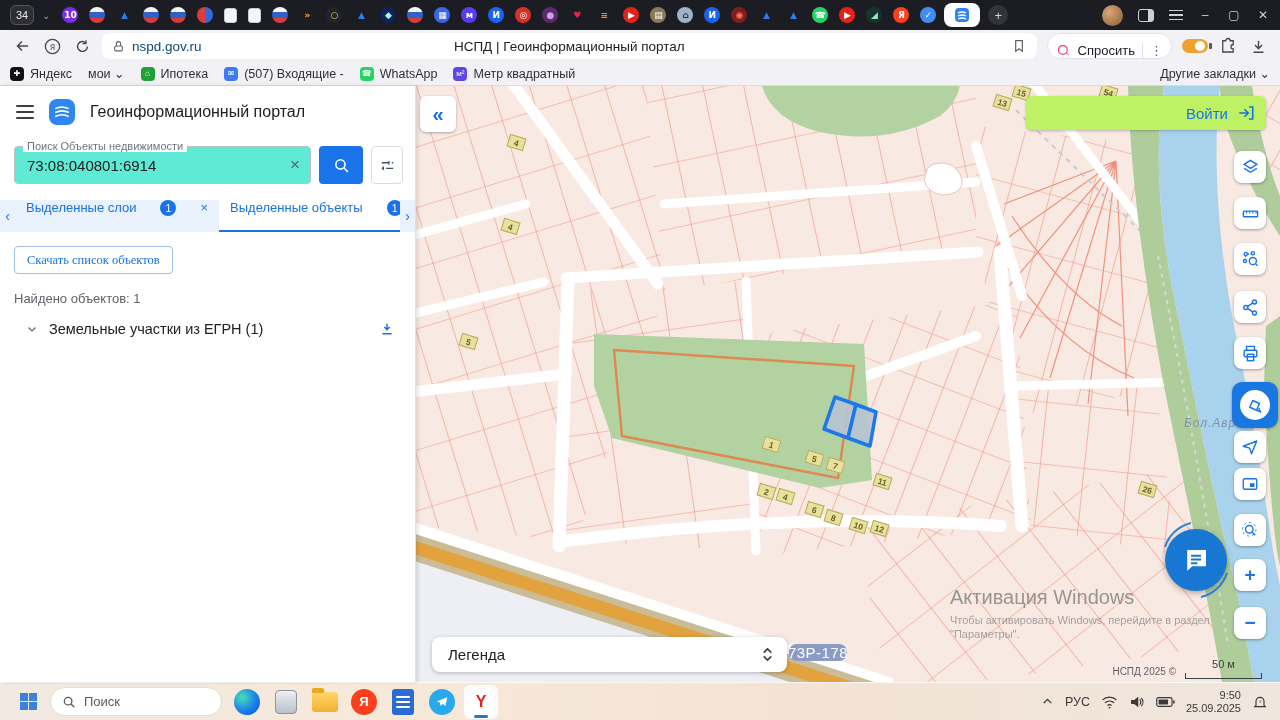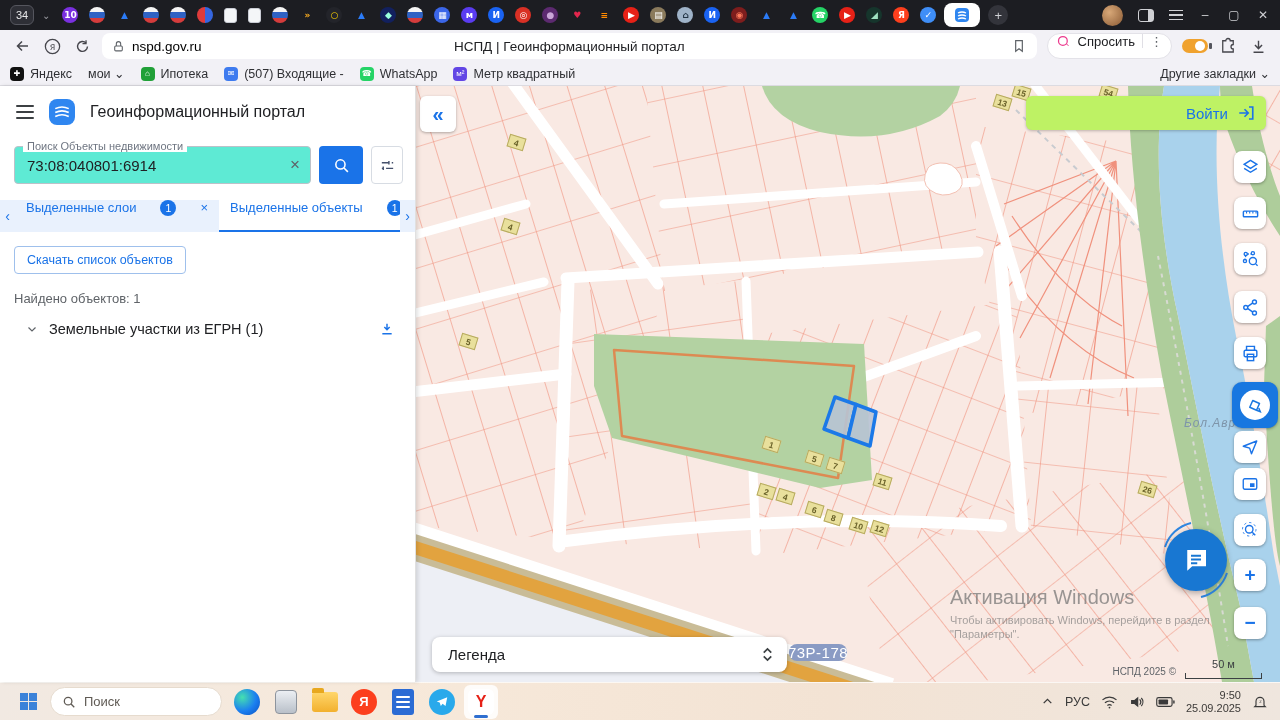--- a/index.html
+++ b/index.html
@@ -22,24 +22,24 @@
   .panels-ico{width:16px;height:13px;border:1.5px solid #cfd0d4;border-radius:3px;position:relative}
   .panels-ico::after{content:"";position:absolute;right:0;top:0;bottom:0;width:5px;background:#cfd0d4}
   .burger{display:flex;flex-direction:column;gap:3px}
   .burger i{display:block;width:14px;height:1.6px;background:#cfd0d4}
   .winbtn{color:#cfd0d4;font-size:12px;width:14px;text-align:center}
 
   
   .addressbar{height:32px;background:#f2f1f6;display:flex;align-items:center;padding:0 12px;gap:10px}
   .nav-ico{flex:none;display:flex;align-items:center;justify-content:center;width:20px;height:20px;color:#46464c}
   .urlbar{flex:1;height:26px;background:#fff;border-radius:8px;display:flex;align-items:center;padding:0 10px;position:relative}
-  .urltext{font-size:13.5px;color:#000000;margin-left:7px}
+  .urltext{font-size:13.5px;color:#0c4a6e;margin-left:7px}
   .pagetitle{position:absolute;left:120px;right:120px;text-align:center;font-size:13.5px;color:#202124;white-space:nowrap;overflow:hidden}
   .bkflag{margin-left:auto}
-  .askpill{height:26px;background:#fff;border:1px solid #e3e2e8;border-radius:14px;display:flex;align-items:flex-start;padding:0 8px;gap:7px;flex:none}
+  .askpill{height:26px;background:#fff;border:1px solid #e3e2e8;border-radius:14px;display:flex;align-items:flex-end;padding:0 8px;gap:7px;flex:none}
   .asktext{font-size:13px;color:#202124}
   .askdiv{width:1px;height:14px;background:#e0dfe5}
   .dots{color:#5f6368;font-size:13px}
   .batt{width:26px;height:14px;border-radius:7px;background:#f0a22e;position:relative;flex:none}
   .batt::before{content:"";position:absolute;right:3px;top:2px;width:10px;height:10px;border-radius:50%;background:#fff}
   .batt::after{content:"";position:absolute;right:-4px;top:4px;width:3px;height:6px;background:#55565e;border-radius:1px}
 
   
   .bmbar{height:24px;background:#f2f1f6;border-bottom:1px solid #dcdbe1;display:flex;align-items:center;padding:0 10px;gap:16px;font-size:12.5px;color:#2f3034}
   .bm{display:flex;align-items:center;gap:6px;white-space:nowrap}
@@ -64,21 +64,21 @@
   .fbtn{width:32px;height:38px;background:#fff;border:1px solid #d7dce3;border-radius:4px;display:flex;align-items:center;justify-content:center;flex:none}
   .stabs{display:flex;align-items:center;background:#e9f1fd;margin-top:16px;height:32px}
   .sarrow{width:15px;text-align:center;color:#1a73e8;font-size:14px;flex:none}
   .stablist{display:flex;flex:1;height:100%;overflow:hidden}
   .stab{display:flex;align-items:flex-start;gap:24px;padding:0 11px;height:100%;font-size:13px;color:#1a73e8;white-space:nowrap;flex:none}
   .stab.active{background:#fff;box-shadow:inset 0 -2px 0 #1a73e8}
   .stab.cut{max-width:56px;overflow:hidden;padding-right:0}
   .stab-badge{min-width:16px;height:16px;border-radius:8px;background:#1a73e8;color:#fff;font-size:10.5px;display:flex;align-items:center;justify-content:center;padding:0 4px}
   .stab-badge:empty{display:none}
   .stab-x{font-size:13px}
-  .dlbtn{margin:14px 0 0 14px;height:28px;padding:0 12px;border:1px solid #9fc0ec;border-radius:4px;background:#fff;color:#1a73e8;font-size:12.5px;display:inline-flex;align-items:center;font-family:Liberation Sans, sans-serif}
+  .dlbtn{margin:14px 0 0 14px;height:28px;padding:0 12px;border:1px solid #9fc0ec;border-radius:4px;background:#fff;color:#1a73e8;font-size:12.5px;display:inline-flex;align-items:center;font-family:Liberation Serif, serif}
   .found{margin:17px 0 0 14px;font-size:13px;color:#5f6368}
   .section{display:flex;align-items:center;margin:15px 20px 0 26px;gap:11px}
   .sec-title{font-size:14.5px;color:#202124;flex:1}
   .resultitem{margin:12px 12px 0 28px;border-top:1px solid #e3e3e3;border-bottom:1px solid #e3e3e3;padding:10px 0 10px 10px;font-size:14.5px;color:#202124}
 
   
   .map{position:relative;flex:1;overflow:hidden;background:#f9e9e3}
   .map svg.basemap{position:absolute;inset:0}
   .house{position:absolute;width:17px;height:13px;background:#e9e09c;border:1px solid #b7aa60;transform:rotate(17deg);display:flex;align-items:center;justify-content:center;font-size:8.5px;font-weight:bold;color:#6a622a;pointer-events:none}
   .collapse-btn{position:absolute;left:4px;top:10px;width:36px;height:36px;background:#fff;border-radius:6px;box-shadow:0 1px 3px rgba(0,0,0,.3);display:flex;align-items:center;justify-content:center;color:#1a73e8;font-size:20px;font-weight:bold}

